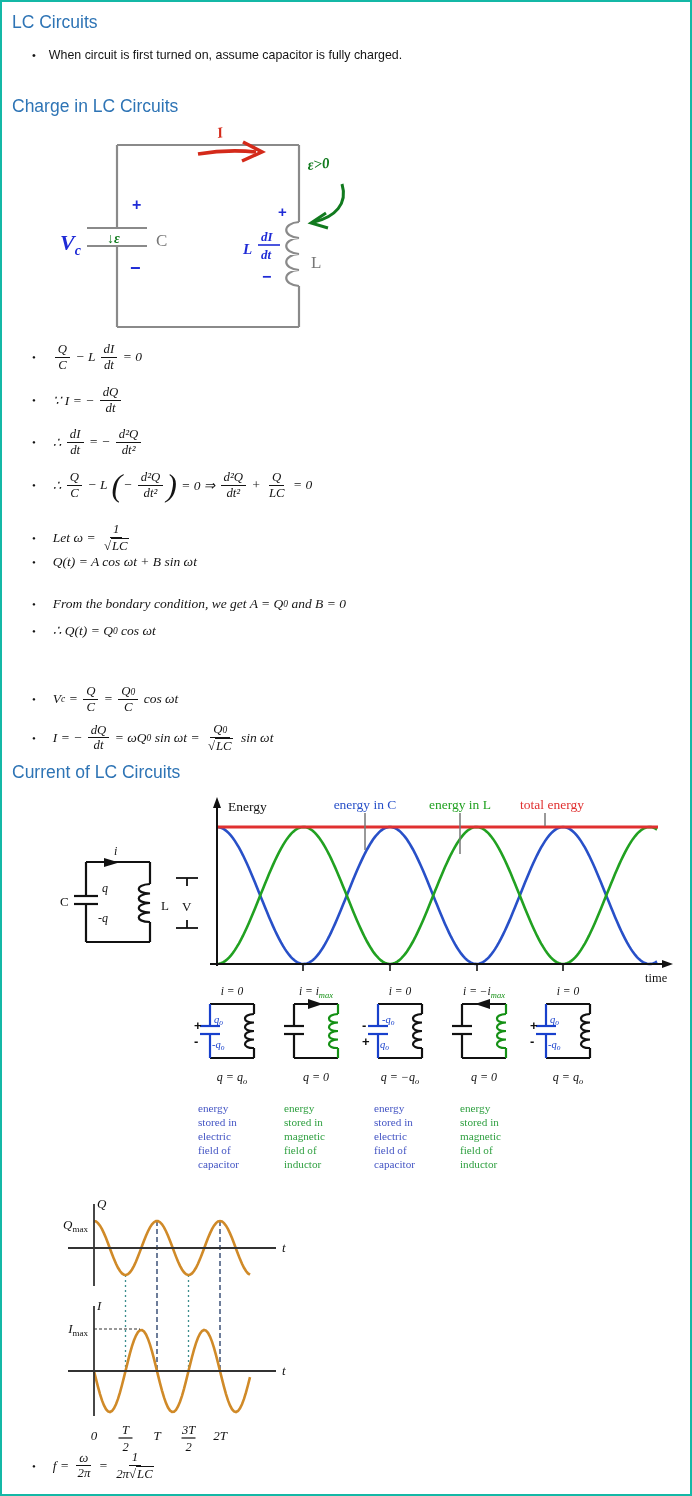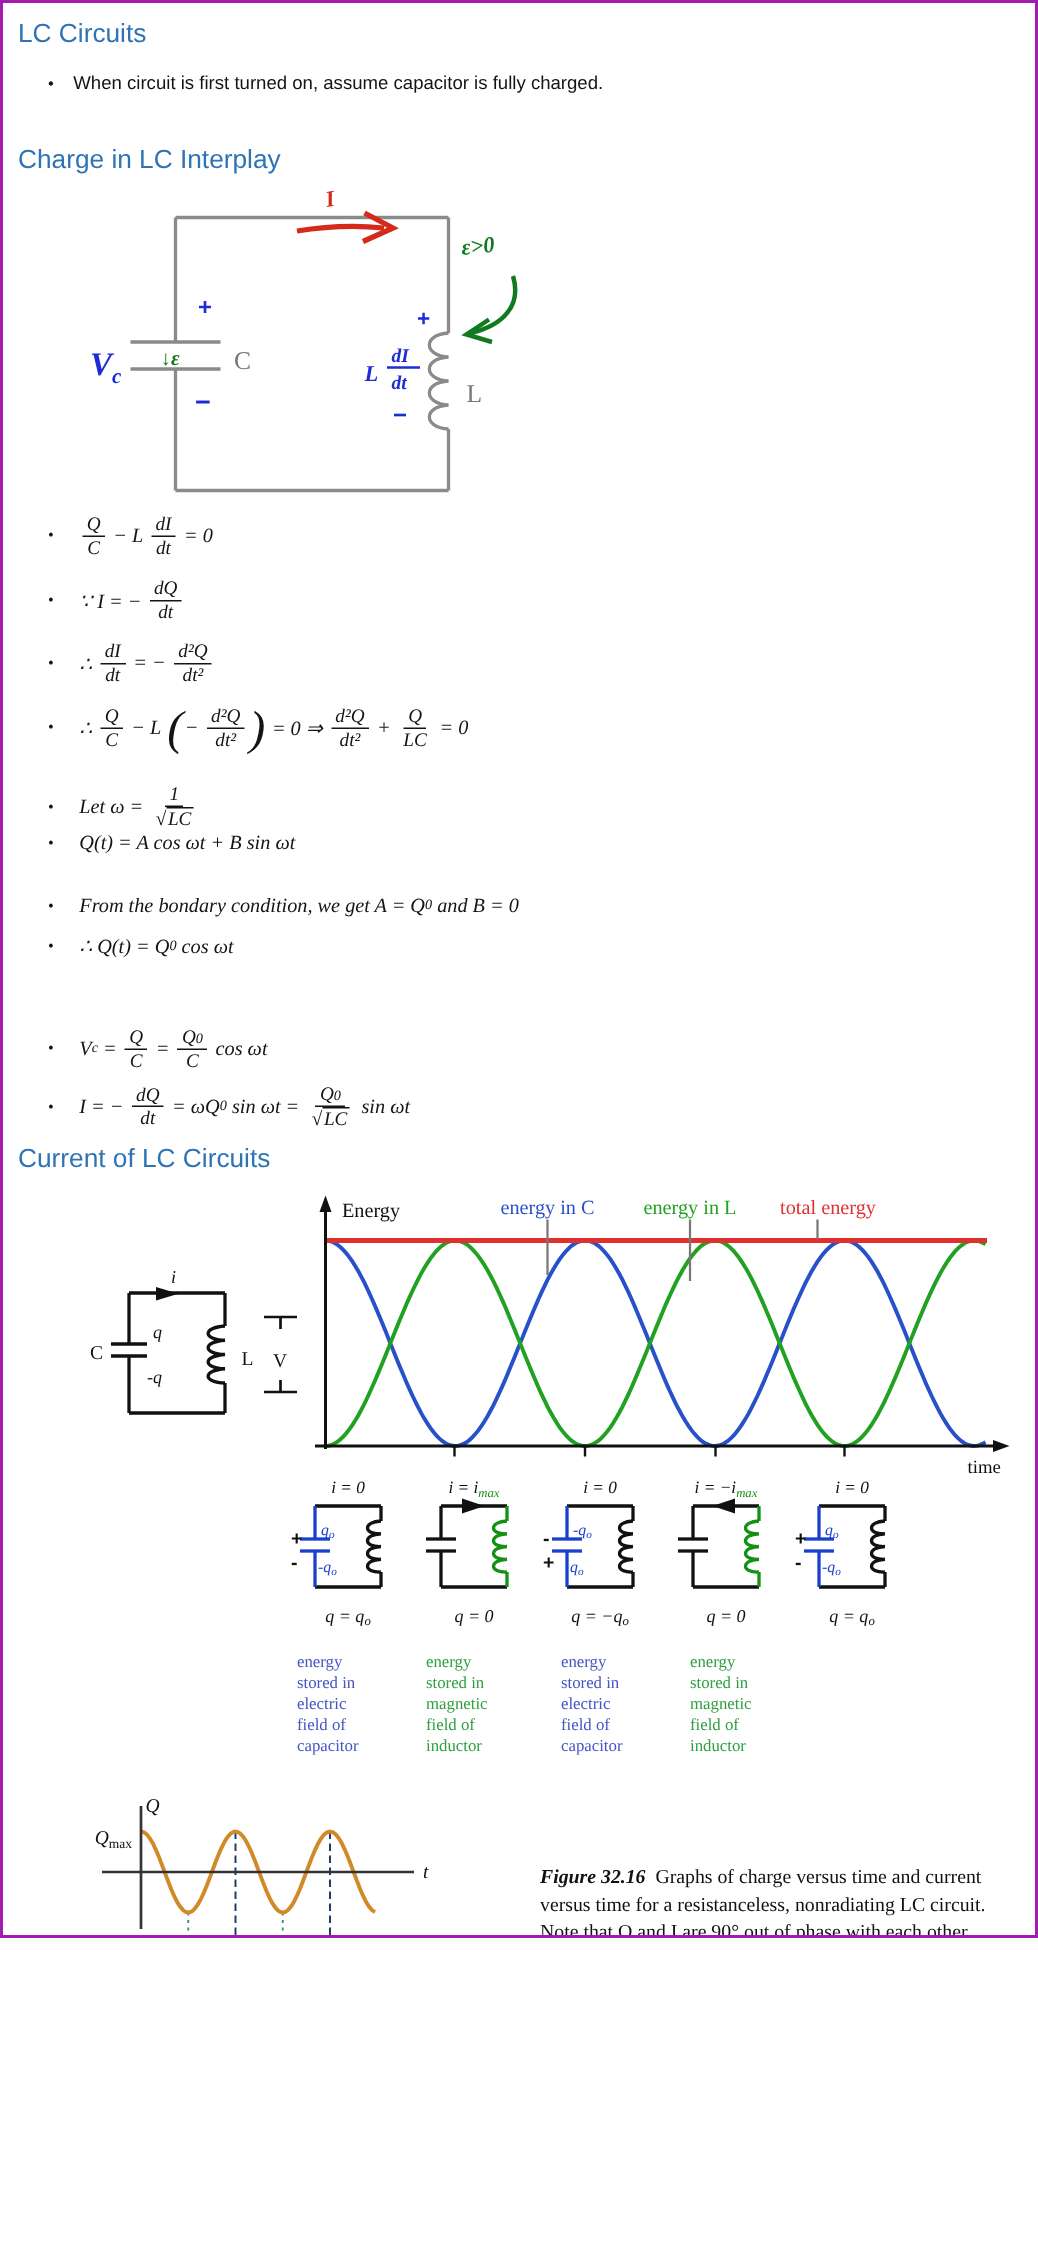--- a/index.html
+++ b/index.html
@@ -1,16 +1,16 @@
 <!DOCTYPE html>
 <html><head>
 <meta charset="utf-8">
 <style>
   html,body{margin:0;padding:0;background:#fff;}
-  .page{position:relative;width:692px;height:1292px;box-sizing:border-box;border:2px solid #a21caf;
+  .page{position:relative;width:692px;height:1496px;box-sizing:border-box;border:2px solid #14b8a6;
         background:#fff;font-family:"Liberation Sans",sans-serif;overflow:hidden;}
   .abs{position:absolute;}
   .h{position:absolute;color:#2E74B5;font-size:17.5px;font-weight:400;}
   .li{position:absolute;font-size:12.4px;color:#141414;display:flex;align-items:baseline;}
   .li::before{content:"•";margin-right:13px;font-size:11px;}
   .eqrow{position:absolute;display:flex;align-items:center;font-family:"Liberation Serif",serif;
          font-style:italic;font-size:13.5px;color:#141414;}
   .eqrow::before{content:"•";font-style:normal;margin-right:17px;font-size:11px;}
   .eq{display:flex;align-items:center;white-space:pre;}
   .frac{display:inline-flex;flex-direction:column;align-items:center;line-height:1.15;
@@ -35,21 +35,21 @@
 </style>
 </head>
 <body>
 
 <div class="page">
 
   <div class="h" style="left:10px;top:10px;">LC Circuits</div>
   <div class="li" style="left:30px;top:46px;">
       <span>When circuit is first turned on, assume capacitor is fully charged.</span>
     </div>
-  <div class="h" style="left:10px;top:94px;">Charge in LC Interplay</div>
+  <div class="h" style="left:10px;top:94px;">Charge in LC Circuits</div>
 
   <svg class="abs" style="left:48px;top:120px;" width="340" height="215" viewBox="0 0 340 215">
     <g stroke="#8a8a8a" stroke-width="2.2" fill="none">
       <path d="M67,23 H249"></path>
         <path d="M67,205 H249"></path>
       <path d="M67,23 V106"></path>
         <path d="M67,124 V205"></path>
       <path d="M37,106 H97"></path>
         <path d="M37,124 H97"></path>
       <path d="M249,23 V100"></path>
@@ -303,21 +303,18 @@
         <line x1="74.5" y1="240" x2="88.5" y2="240" stroke="#111" stroke-width="1.2"></line>
         <text x="81.5" y="253" text-anchor="middle" font-size="12.5" fill="#111" class="sf it">2</text>
         <text x="113" y="242" text-anchor="middle" font-size="13" fill="#111" class="sf it">T</text>
         <text x="144.5" y="236" text-anchor="middle" font-size="12.5" fill="#111" class="sf it">3T</text>
         <line x1="137.5" y1="240" x2="151.5" y2="240" stroke="#111" stroke-width="1.2"></line>
         <text x="144.5" y="253" text-anchor="middle" font-size="12.5" fill="#111" class="sf it">2</text>
         <text x="176" y="242" text-anchor="middle" font-size="13" fill="#111" class="sf it">2T</text>
       </g>
   </svg>
 
-  <div class="figcap">
-    <span class="figlabel">Figure 32.16</span>&nbsp;&nbsp;<span>Graphs of charge versus time and current versus time for a resistanceless, nonradiating LC circuit. Note that Q and I are 90° out of phase with each other.</span>
-  </div>
 
   <div class="eqrow" style="left:30px;top:1448px;">
       <span class="eq"><span>f = </span><span class="frac"><span class="num"><span>ω</span></span><span class="den"><span>2π</span></span></span><span> = </span><span class="frac"><span class="num"><span>1</span></span><span class="den"><span>2π</span><span class="sqrt"><span class="rsym">√</span><span class="rad"><span>LC</span></span></span></span></span></span>
     </div>
 
 </div>
 
 </body></html>

